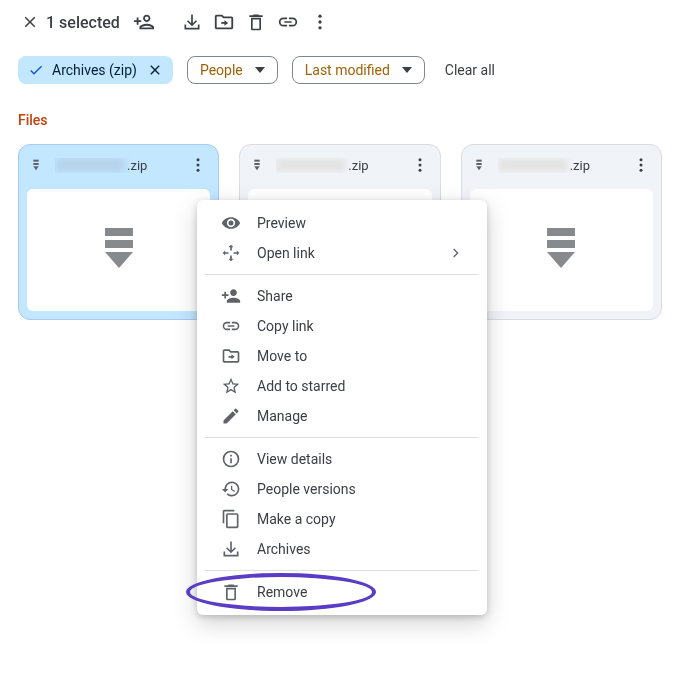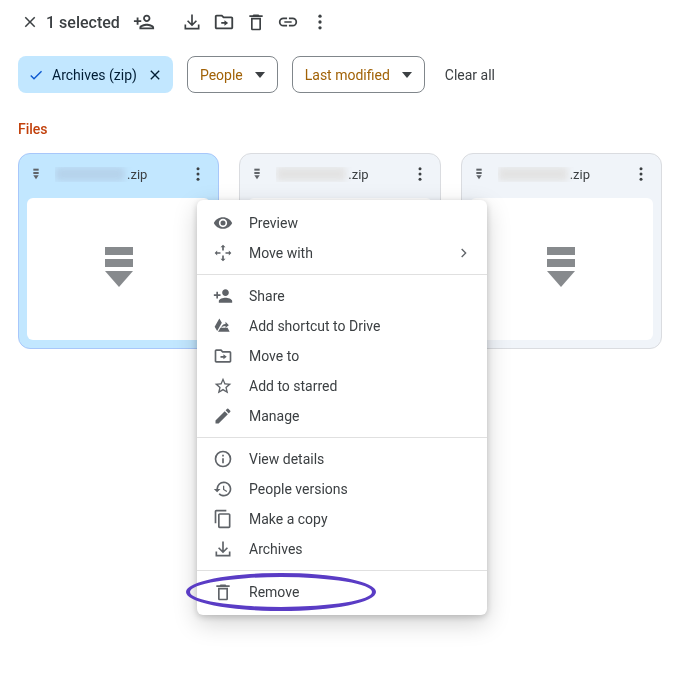--- a/index.html
+++ b/index.html
@@ -30,21 +30,21 @@
   .filters {
     display:flex;
     align-items:center;
     gap:14px;
     padding: 14px 18px 0 18px;
   }
   .chip {
     display:flex;
     align-items:center;
     gap:8px;
-    height:37px;
+    height:28px;
     border-radius:8px;
     padding:0 10px;
     font-size:14px;
     cursor:pointer;
   }
   .chip.active {
     background:#c2e7ff;
     color:#001d35;
   }
   .chip.outline {
@@ -71,21 +71,21 @@
   }
 
   
   .files-row {
     display:flex;
     gap:20px;
     padding:6px 18px 0 18px;
   }
   .file-card {
     width:210px;
-    height:196px;
+    height:176px;
     border-radius:12px;
     overflow:visible;
     border:1px solid #dadce0;
     background:#f0f4f9;
     position:relative;
   }
   .file-card.selected {
     border:1px solid #a8c7fa;
     background:#c2e7ff;
   }
@@ -134,21 +134,21 @@
 
   
   .ctx-menu {
     position:absolute;
     left:197px;
     top:200px;
     width:290px;
     background:#fff;
     border-radius:6px;
     box-shadow: 0 2px 6px rgba(0,0,0,0.18), 0 8px 24px rgba(0,0,0,0.18);
-    padding:8px 0;
+    padding:8px 8px;
     z-index:100;
   }
   .ctx-item {
     display:flex;
     align-items:center;
     height:30px;
     padding:0 16px;
     cursor:pointer;
     color:#3c4043;
     font-size:14px;
@@ -368,21 +368,21 @@
     </span>
     <span>Preview</span>
   </div>
   <div class="ctx-item">
     <span class="mi-icon">
       <svg width="20" height="20" viewBox="0 0 24 24">
           <path fill="#5f6368" d="M10 9h4V6l5 5-5 5v-3h-4V9zm-6 3 5-5v3h4v4H9v3l-5-5zm8-10 5 5h-3v4h-4V7H7l5-5zm0 20-5-5h3v-4h4v4h3l-5 5z" opacity="0"></path>
           <path fill="#5f6368" d="M12 2l3 3h-2v4h-2V5H9l3-3zm0 20l-3-3h2v-4h2v4h2l-3 3zM2 12l3-3v2h4v2H5v2l-3-3zm20 0-3 3v-2h-4v-2h4V9l3 3z"></path>
         </svg>
     </span>
-    <span>Move with</span>
+    <span>Open link</span>
     <span class="mi-arrow">
       <svg width="16" height="16" viewBox="0 0 24 24">
           <path fill="#5f6368" d="m9 6 6 6-6 6z" opacity="0"></path>
           <path fill="#5f6368" d="M9.29 6.71 14.59 12l-5.3 5.29 1.42 1.42L17.41 12l-6.7-6.71z"></path>
         </svg>
     </span>
   </div>
 
   <div class="ctx-sep"></div>
 
@@ -390,27 +390,24 @@
     <span class="mi-icon">
       <svg width="20" height="20" viewBox="0 0 24 24">
           <path fill="#5f6368" d="M15 12c2.21 0 4-1.79 4-4s-1.79-4-4-4-4 1.79-4 4 1.79 4 4 4zM6 10V7H4v3H1v2h3v3h2v-3h3v-2H6zm9 4c-2.67 0-8 1.34-8 4v2h16v-2c0-2.66-5.33-4-8-4z"></path>
         </svg>
     </span>
     <span>Share</span>
   </div>
   <div class="ctx-item">
     <span class="mi-icon">
       <svg width="20" height="20" viewBox="0 0 24 24">
-          <path fill="#5f6368" d="M12 2 4 16h5l3-5 3 5h5L12 2zm5 16H7l-2 4h14l-2-4zM18 6v3h3l-4 4-4-4h3V6h2z" opacity="0"></path>
-          <path fill="#5f6368" d="M9 2 3 13l3 5 3-5L6.9 9 9 5l3 5h3L9 2zm8 12h-7l-3 5h13l-3-5zm3-5-5-5v3h-3v4h3v3l5-5z" opacity="0"></path>
-          <path fill="#5f6368" d="M7.5 3 2 13l3 5 5.5-10L7.5 3zm10 11H9l-3 5h14l-2.5-5zM16 4v2h-4v3h4v2l5-3.5L16 4z" opacity="0"></path>
-          <path fill="#5f6368" d="M19 11l-4-4v2.5c-3 0-5 2-5 5 .8-1.5 2.3-2.5 5-2.5V14l4-3zM7.6 3 2 13l3 5 5.6-10L7.6 3zm9.9 11H9l-3 5h14l-2.5-5z"></path>
-        </svg>
-    </span>
-    <span>Add shortcut to Drive</span>
+          <path fill="#5f6368" d="M3.9 12A3.1 3.1 0 0 1 7 8.9h4V7H7a5 5 0 0 0 0 10h4v-1.9H7A3.1 3.1 0 0 1 3.9 12zM17 7h-4v1.9h4a3.1 3.1 0 0 1 0 6.2h-4V17h4a5 5 0 0 0 0-10zm-9 5.9h8v-1.8H8v1.8z"></path>
+        </svg>
+    </span>
+    <span>Copy link</span>
   </div>
   <div class="ctx-item">
     <span class="mi-icon">
       <svg width="20" height="20" viewBox="0 0 24 24">
           <path fill="#5f6368" d="M20 6h-8l-2-2H4c-1.1 0-2 .9-2 2v12c0 1.1.9 2 2 2h16c1.1 0 2-.9 2-2V8c0-1.1-.9-2-2-2zm0 12H4V6h5.17l2 2H20v10zm-7.5-2 4-3-4-3v2H9v2h3.5v2z"></path>
         </svg>
     </span>
     <span>Move to</span>
   </div>
   <div class="ctx-item">

